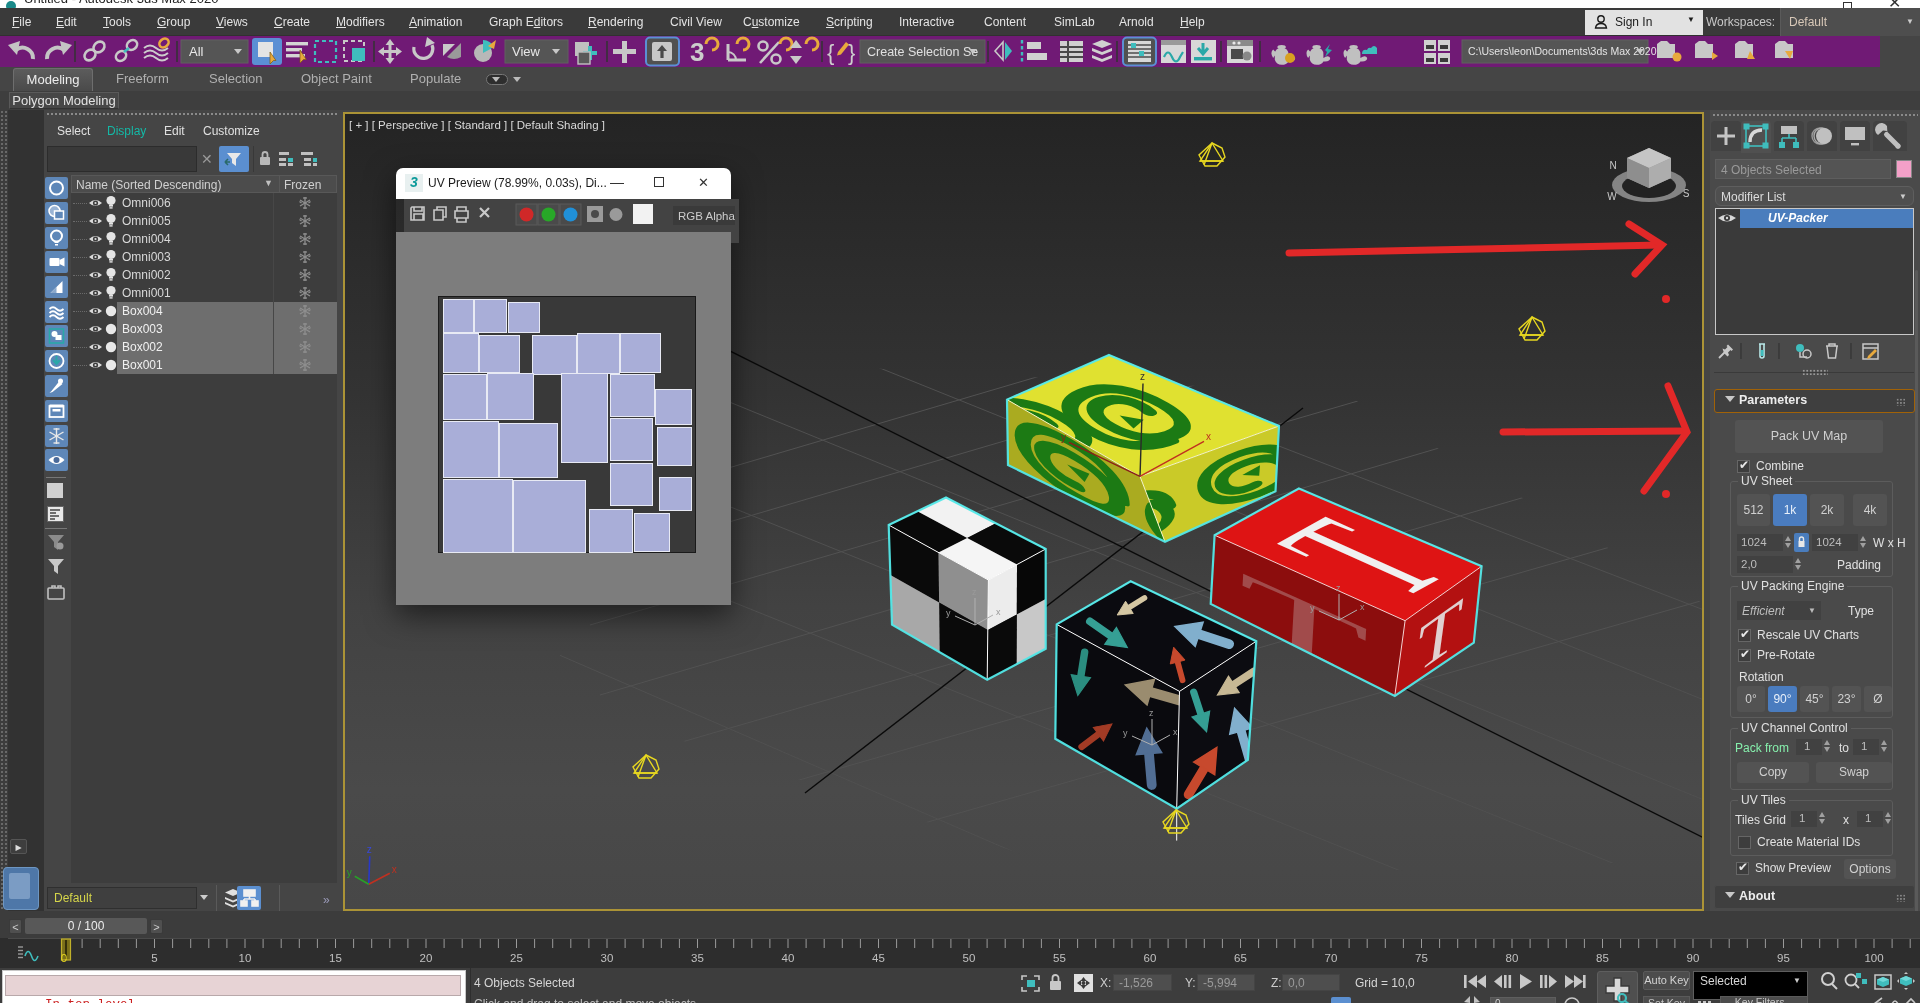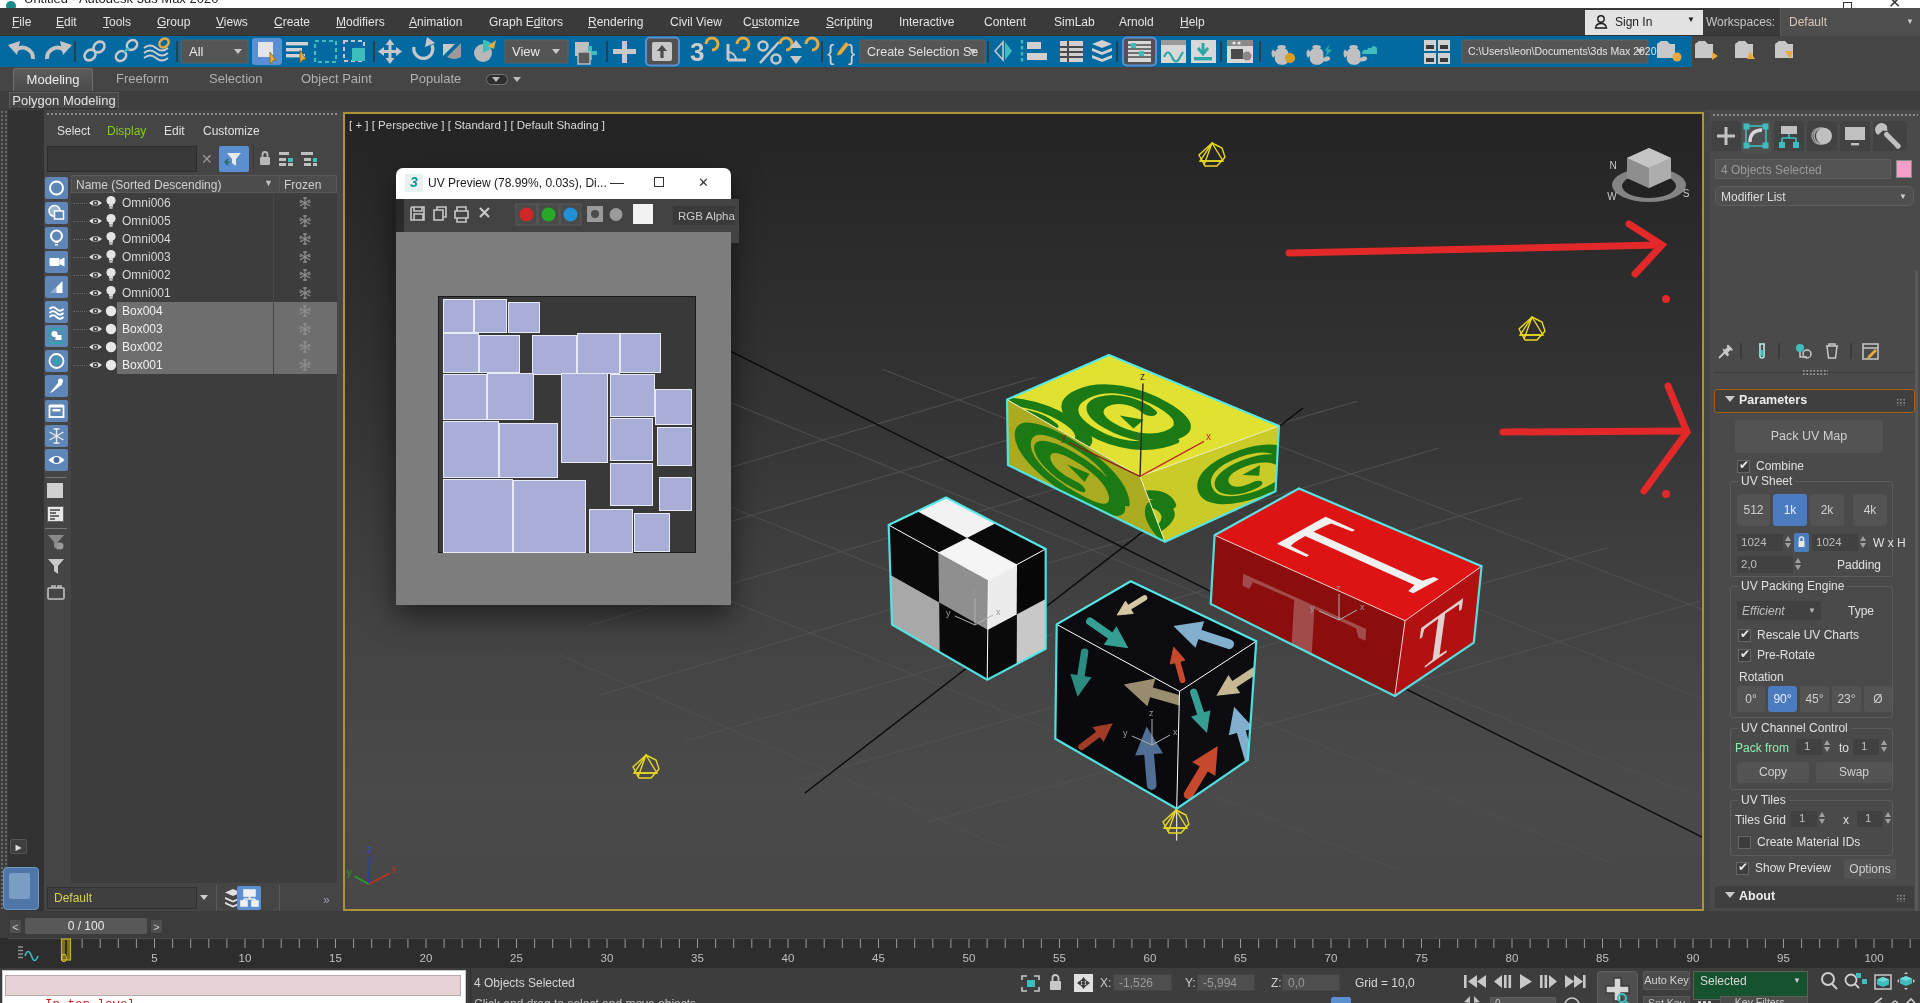--- a/index.html
+++ b/index.html
@@ -3,21 +3,21 @@
 <style>
 *{margin:0;padding:0;box-sizing:border-box;}
 html,body{width:1920px;height:1003px;overflow:hidden;}
 body{position:relative;background:#454545;font-family:"Liberation Sans",sans-serif;color:#d8d8d8;font-size:12px;}
 .abs{position:absolute;}
 
 #titlebar{left:0;top:0;width:1920px;height:8px;background:#fff;overflow:hidden;}
 #menubar{left:0;top:8px;width:1920px;height:28px;background:#3a3a3a;border-bottom:1px solid #313131;}
 #menubar .m{position:absolute;top:7px;color:#e4e4e4;font-size:12px;white-space:pre;}
 #rpanel span{white-space:nowrap;}
-#toolbar{left:0;top:36px;width:1692px;height:31px;background:#0369a1;}
+#toolbar{left:0;top:36px;width:1880px;height:31px;background:#701a75;}
 #ribbon{left:0;top:67px;width:1920px;height:24px;background:#454545;}
 #polyrow{left:0;top:91px;width:1920px;height:19px;background:#3e3e3e;}
 
 #gripcol{left:0;top:110px;width:8px;height:893px;background:#3c3c3c;background-image:radial-gradient(circle,#6a6a6a 0.7px,transparent 1px);background-size:4px 4px;}
 #dock{left:8px;top:110px;width:36px;height:801px;background:#323232;}
 #explorer{left:44px;top:110px;width:297px;height:801px;background:#454545;}
 #viewport{left:343px;top:112px;width:1361px;height:799px;background:#2a2a2a;border:2px solid #ab9336;}
 #rpanel{left:1710px;top:110px;width:210px;height:830px;background:#4a4a4a;}
 
 #botstrip{left:0;top:911px;width:1920px;height:27px;background:#3c3c3c;}
@@ -305,21 +305,21 @@
 <div class="abs" id="dock">
   <div class="abs" style="left:2px;top:729px;width:17px;height:15px;background:#3e3e3e;border:1px solid #555;border-radius:2px;color:#ddd;font-size:8px;text-align:center;line-height:15px;">▶</div>
 </div>
 <div class="abs" style="left:3px;top:867px;width:36px;height:43px;background:#4e77a8;border:1px solid #6d96c2;border-radius:4px;">
   <div class="abs" style="left:5px;top:5px;width:21px;height:26px;background:#7b9cc4;border-radius:2px;"></div>
 </div>
 <div class="abs" id="explorer">
     <div class="abs" style="left:2px;top:2px;width:293px;height:5px;background-image:radial-gradient(circle,#8a8a8a 0.8px,transparent 1px);background-size:4px 4px;"></div>
 
   <div class="abs" style="left:13px;top:14px;color:#e0e0e0;">Select</div>
-  <div class="abs" style="left:63px;top:14px;color:#84cc16;">Display</div>
+  <div class="abs" style="left:63px;top:14px;color:#14b8a6;">Display</div>
   <div class="abs" style="left:120px;top:14px;color:#e0e0e0;">Edit</div>
   <div class="abs" style="left:159px;top:14px;color:#e0e0e0;">Customize</div>
 
   <div class="abs" style="left:3px;top:36px;width:150px;height:26px;background:#393939;border:1px solid #2c2c2c;"></div>
   <div class="abs" style="left:157px;top:41px;color:#9a9a9a;font-size:14px;">✕</div>
   <div class="abs" style="left:175px;top:36px;width:30px;height:26px;background:#5b8fd0;border-radius:2px;">
     <svg width="30" height="26">
         <path d="M8 7 h14 l-5 6 v7 l-4 -3 v-4 z" fill="#e8e8e8"></path>
         <path d="M11 16 l-5 0 m0 0 l3 -3 m-3 3 l3 3" stroke="#2a6a6a" stroke-width="1.6" fill="none"></path>
       </svg>
@@ -1058,20 +1058,30 @@
   <div class="abs fld" style="left:5px;top:49px;width:176px;height:20px;">
       <span style="position:absolute;left:5px;top:3px;color:#9a9a9a;">4 Objects Selected</span>
     </div>
   <div class="abs" style="left:186px;top:50px;width:16px;height:18px;background:#f4a0c8;border:1px solid #888;"></div>
 
   <div class="abs fld" style="left:5px;top:76px;width:199px;height:20px;background:#4f4f4f;border-radius:6px;">
       <span style="position:absolute;left:5px;top:3px;color:#dcdcdc;">Modifier List</span>
       <span style="position:absolute;right:6px;top:5px;font-size:8px;color:#ccc;">▼</span>
     </div>
 
+  <div class="abs" style="left:5px;top:98px;width:199px;height:127px;background:#3a3a3a;border:1px solid #c8c8c8;">
+    <div style="position:absolute;left:0;top:0;width:24px;height:19px;background:#3a3a3a;"><svg width="22" height="18">
+          <path d="M2 9 Q11 2 20 9 Q11 16 2 9 z" fill="#d8d8d8"></path>
+          <circle cx="11" cy="9" r="3" fill="#3a3a3a"></circle>
+          <circle cx="11" cy="9" r="1.2" fill="#d8d8d8"></circle>
+        </svg></div>
+    <div style="position:absolute;left:24px;top:0;width:173px;height:19px;background:#4a7dbd;color:#fff;font-style:italic;font-weight:bold;">
+        <span style="position:absolute;left:28px;top:2px;">UV-Packer</span>
+      </div>
+  </div>
 
   <div class="abs" style="left:5px;top:230px;width:199px;height:22px;">
     <svg width="199" height="22">
       <path d="M4 18 l6 -6" stroke="#c8c8c8" stroke-width="1.8"></path>
         <path d="M9 13 l3.5 3.5 l1.5 -1.5 l-1 -2.5 l2.5 -2.5 l1 1 l1.5 -1.5 l-5 -5 l-1.5 1.5 l1 1 l-2.5 2.5 l-2.5 -1 z" fill="#c8c8c8"></path>
       <line x1="26" y1="3" x2="26" y2="19" stroke="#333" stroke-width="1.2"></line>
       <path d="M44 4 h6 m-5 0 v12 a2 2 0 0 0 4 0 v-12" stroke="#b8e8e8" stroke-width="1.6" fill="none"></path>
         <rect x="45.7" y="10" width="2.8" height="6" fill="#3fbdbd"></rect>
       <line x1="64" y1="3" x2="64" y2="19" stroke="#333" stroke-width="1.2"></line>
       <circle cx="85" cy="8" r="4" fill="#3fbdbd"></circle>
@@ -1447,21 +1457,21 @@
   </svg>
 
   <div class="abs" style="left:1597px;top:3px;width:41px;height:40px;background:#4f4f4f;border:1px solid #5e5e5e;border-radius:3px;">
     <svg width="39" height="38">
         <path d="M16 6 h7 v8 h8 v7 h-8 v8 h-7 v-8 h-8 v-7 h8 z" fill="#d8d8d8" stroke="#3a3a3a" stroke-width="1.4"></path>
         <circle cx="24" cy="26" r="4" fill="none" stroke="#3fbdbd" stroke-width="2.2"></circle>
         <path d="M27 29 l8 6 m-3 -2 l-2 3 m-1 -4 l-2 3" stroke="#3fbdbd" stroke-width="2" fill="none"></path>
       </svg>
   </div>
   <div class="abs" style="left:1643px;top:3px;width:47px;height:19px;background:#4c4c4c;border:1px solid #5a5a5a;border-radius:2px;color:#d2d2d2;text-align:center;line-height:17px;font-size:11px;white-space:nowrap;">Auto Key</div>
-  <div class="abs" style="left:1693px;top:3px;width:115px;height:29px;background:#14532d;border:1px solid #5e5e5e;">
+  <div class="abs" style="left:1693px;top:3px;width:115px;height:29px;background:#000000;border:1px solid #5e5e5e;">
       <span style="position:absolute;left:6px;top:2px;color:#d8d8d8;">Selected</span>
       <span style="position:absolute;right:6px;top:4px;font-size:8px;color:#ccc;">▼</span>
     </div>
 
   <svg class="abs" style="left:1818px;top:3px;" width="100" height="22">
     <g stroke="#d0d0d0" stroke-width="2" fill="none">
         <circle cx="10" cy="8" r="6"></circle>
         <line x1="14" y1="13" x2="19" y2="18"></line>
       </g>
     <g stroke="#d0d0d0" stroke-width="1.8" fill="none">

